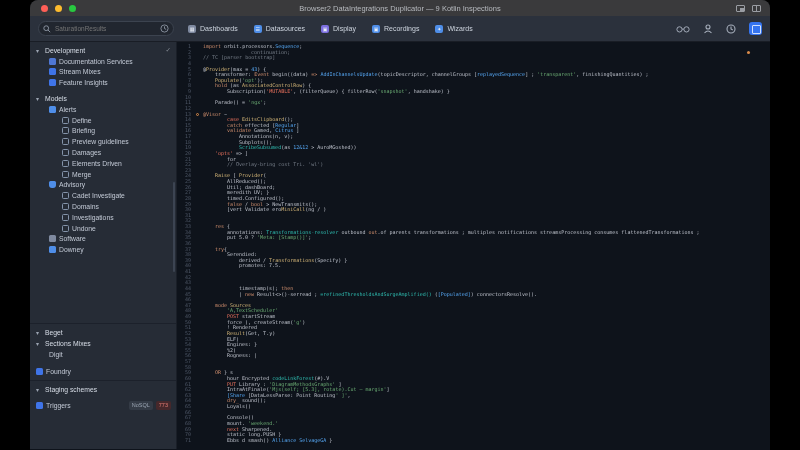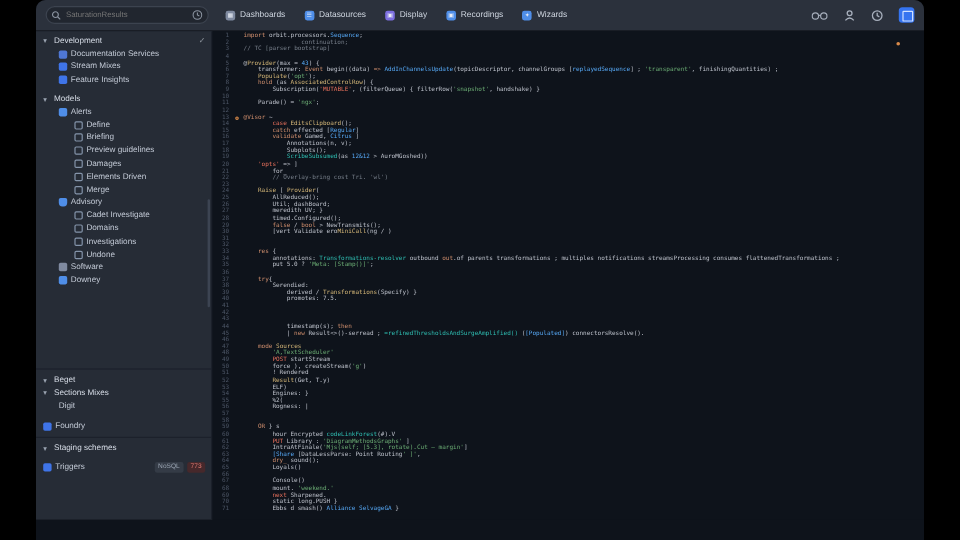--- a/index.html
+++ b/index.html
@@ -74,20 +74,32 @@
   .err-dot { position:absolute; top:9px; right:20px; width:3px; height:3px;
              border-radius:50%; background:#d98a4a; }
   svg.mini { display:block; }
 </style>
 </head>
 <body>
 
 <div class="stage">
   <div class="window">
 
+    <div class="titlebar">
+      <div class="traffic">
+        <span class="tl red"></span>
+        <span class="tl yellow"></span>
+        <span class="tl green"></span>
+      </div>
+      <div class="win-title">Browser2  DataIntegrations Duplicator — 9 Kotlin Inspections</div>
+      <div class="tb-right">
+        <span class="tb-ico pip"></span>
+        <span class="tb-ico split"></span>
+      </div>
+    </div>
 
     <div class="toolbar">
       <div class="search-pill">
         <svg class="mini" width="8" height="8" viewBox="0 0 10 10">
           <circle cx="4" cy="4" r="3" fill="none" stroke="#8b94a1" stroke-width="1.2"></circle>
           <line x1="6.2" y1="6.2" x2="9" y2="9" stroke="#8b94a1" stroke-width="1.2"></line>
         </svg>
         <input placeholder="SaturationResults" style="">
         <svg class="mini pill-clock" width="9" height="9" viewBox="0 0 10 10">
           <circle cx="5" cy="5" r="4" fill="none" stroke="#8b94a1" stroke-width="1"></circle>

